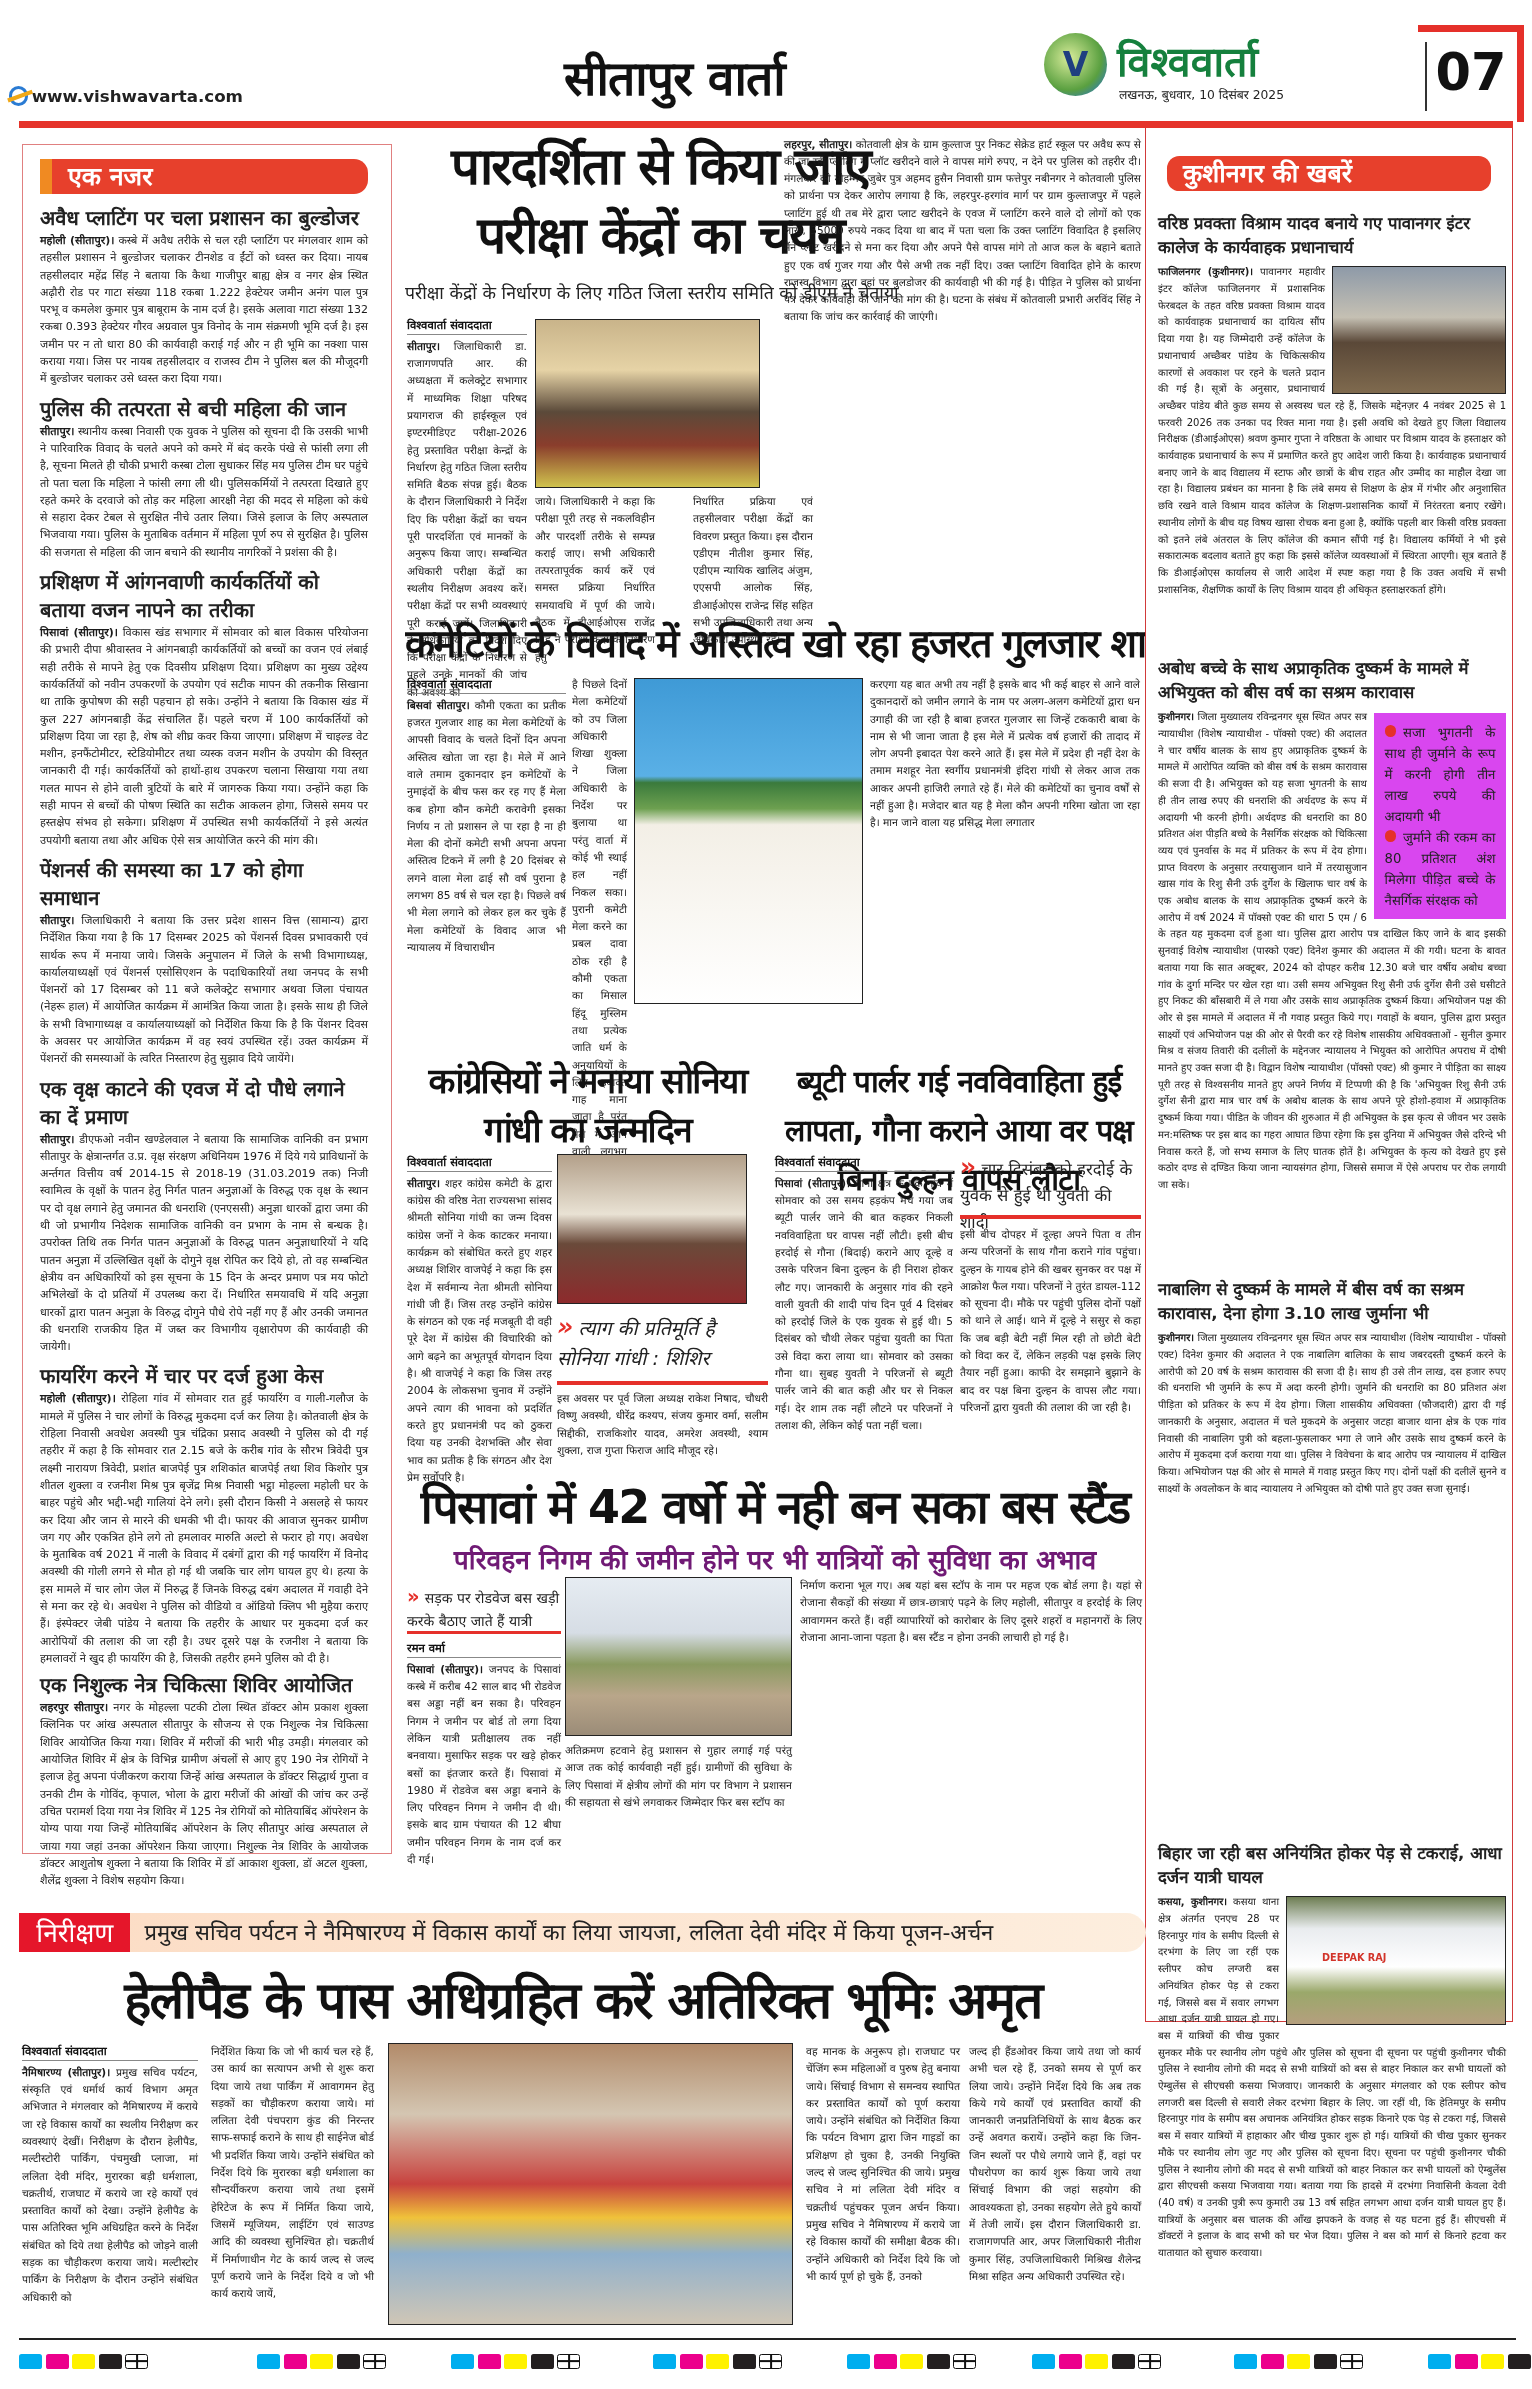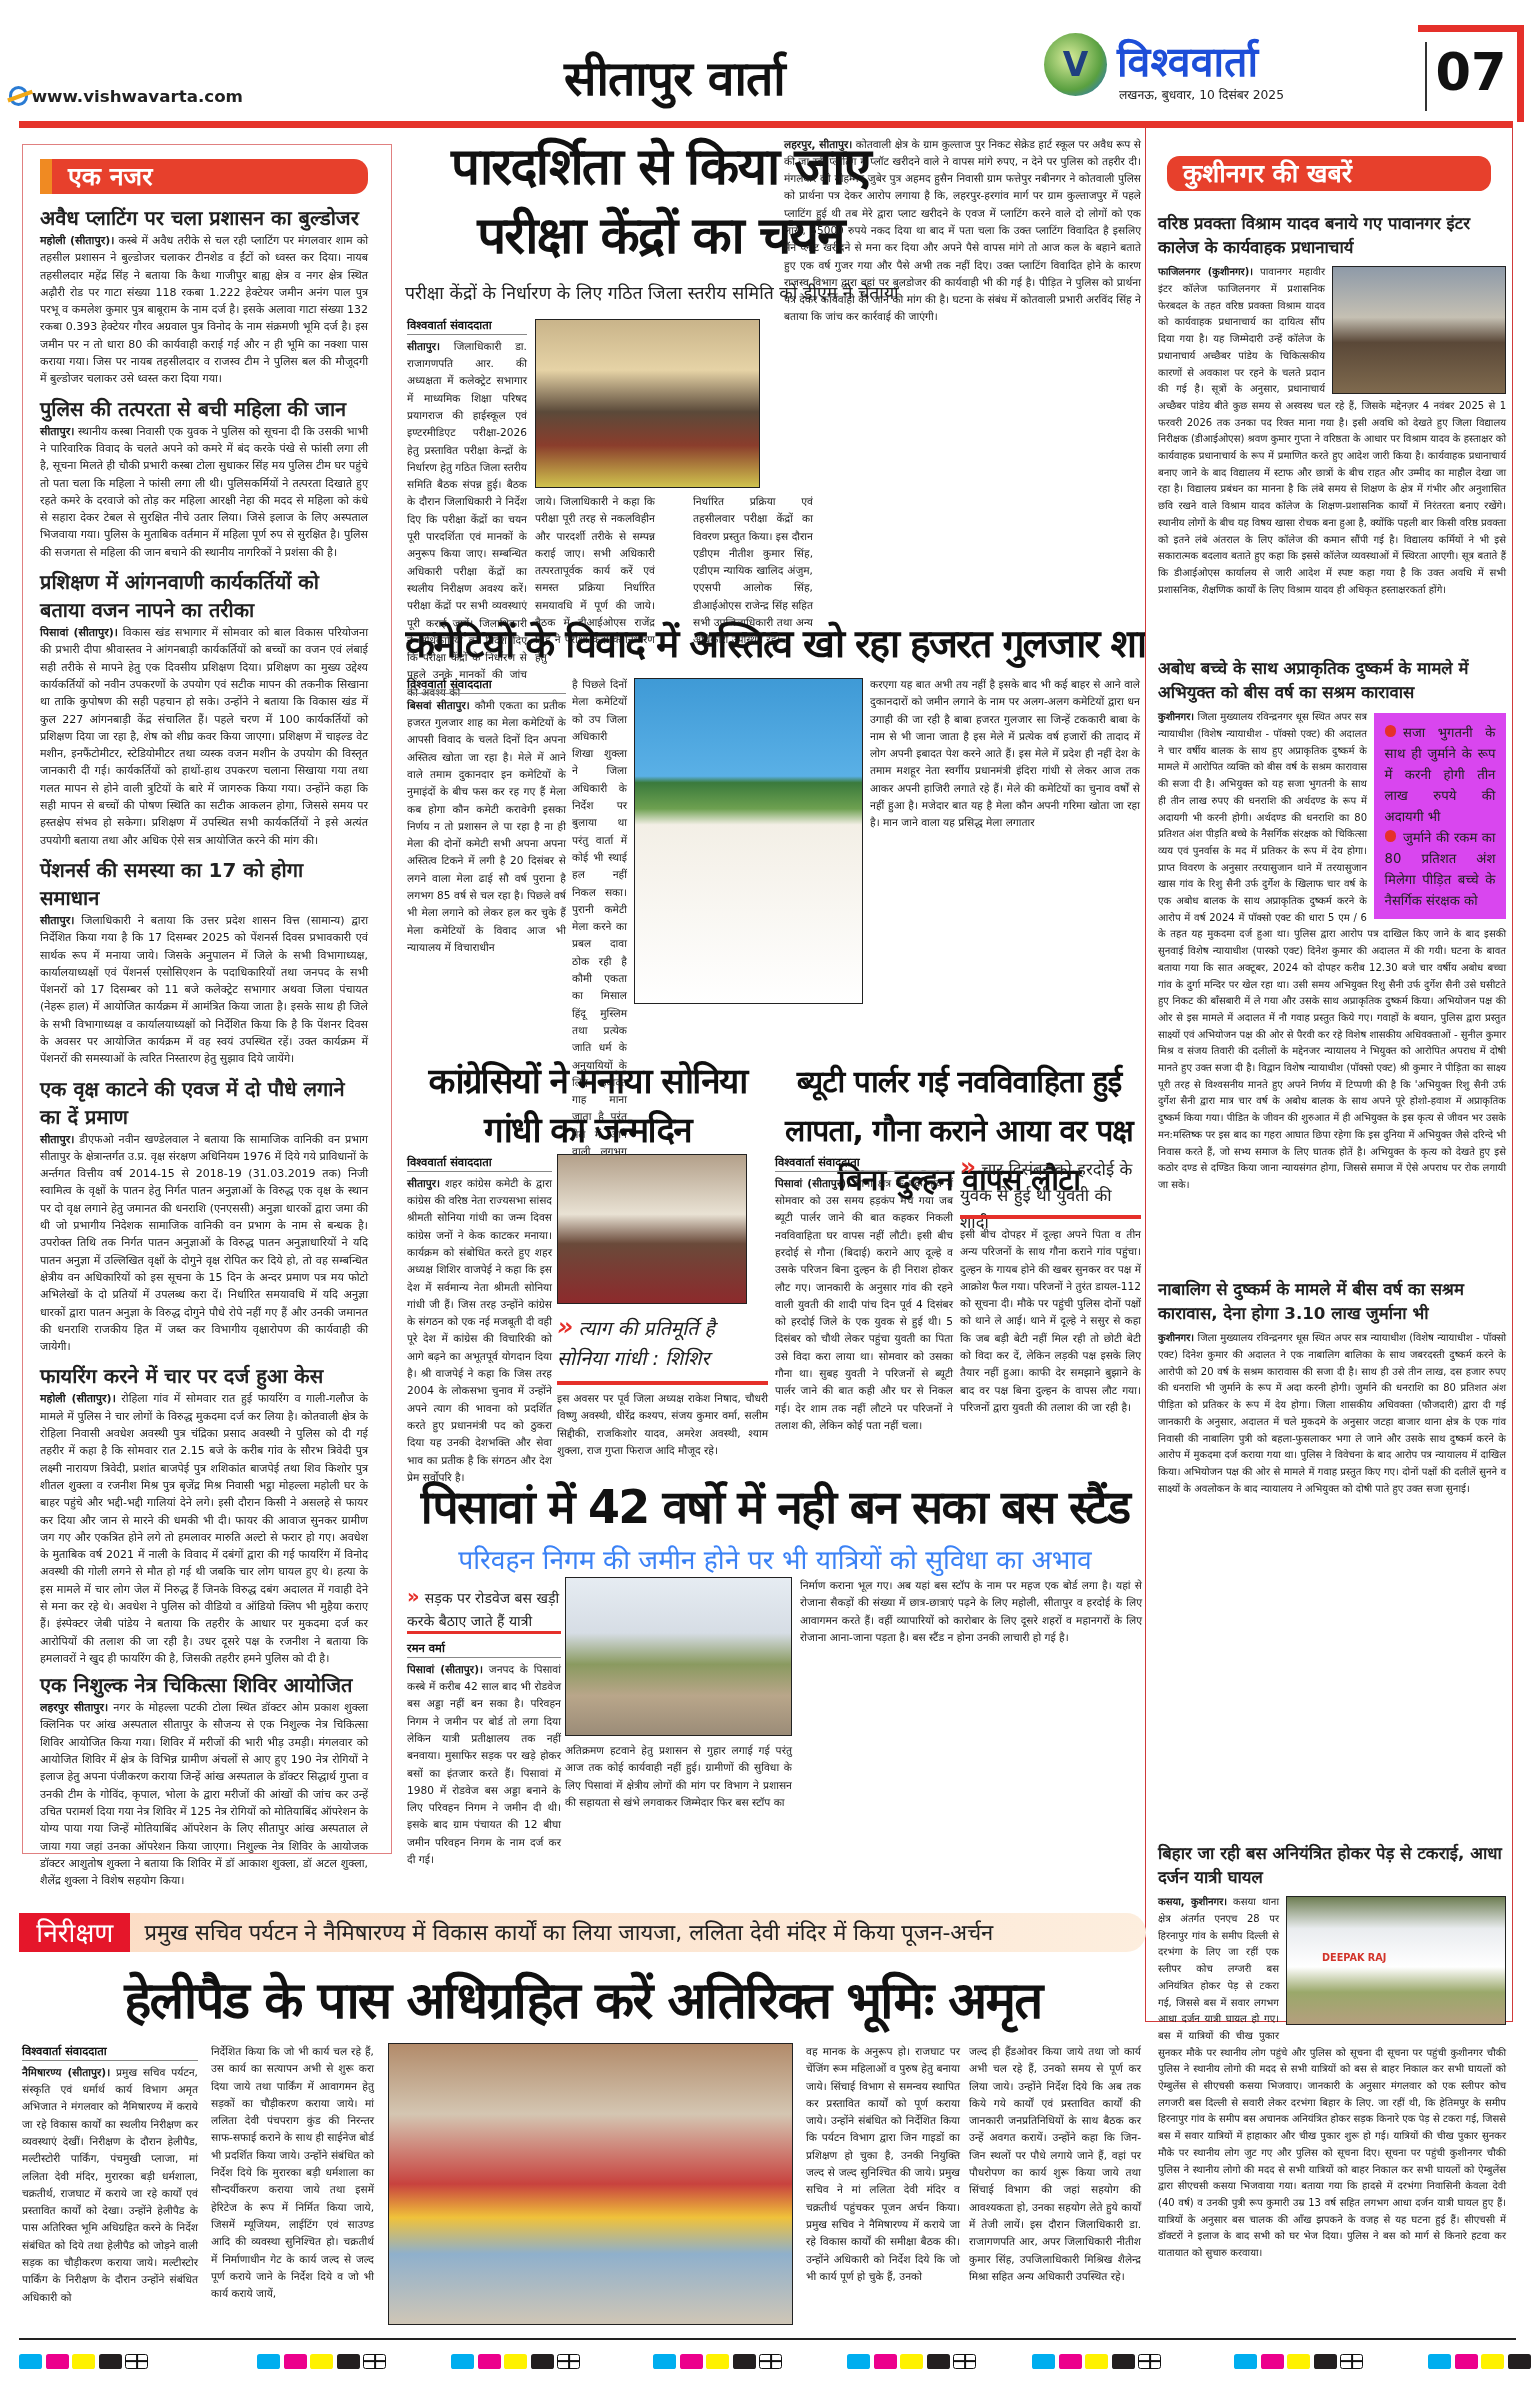--- a/index.html
+++ b/index.html
@@ -7,21 +7,21 @@
   .abs { position: absolute; }
   .body-text { font-family: "DejaVu Sans", sans-serif; font-size: 11px; line-height: 17.3px; text-align: justify; color: #1a1a1a; }
   .body-text b { font-weight: bold; }
   
   .masthead { left: 0; top: 0; width: 1532px; height: 121px; }
   .site-url { left: 8.8px; top: 86px; font-size: 16.7px; font-weight: bold; color: #222; display: flex; align-items: center; gap: 3.5px; }
   .ie-icon { width: 19.4px; height: 19.4px; border-radius: 50%; border: 3.5px solid #2a7bd3; position: relative; }
   .ie-icon::after { content: ""; position: absolute; left: -5.3px; top: 4.4px; width: 26.4px; height: 3.5px; background: #f0a818; transform: rotate(-20deg); }
   .section-title { left: 564px; top: 44px; font-size: 48px; font-weight: bold; color: #111; letter-spacing: -0.9px; }
   .logo { left: 1044px; top: 33px; width: 63px; height: 63px; border-radius: 50%; background: radial-gradient(circle at 40% 40%, #d8ec9a, #5aa040 60%, #2a76c4 90%); display: flex; align-items: center; justify-content: center; font-size: 33px; font-weight: bold; color: #1e3f80; }
-  .brand { left: 1117px; top: 32px; font-size: 41px; font-weight: bold; color: #1d4ed8; }
+  .brand { left: 1117px; top: 32px; font-size: 41px; font-weight: bold; color: #15803d; }
   .dateline { left: 1119px; top: 86px; font-size: 12.3px; color: #222; }
   .page-no { left: 1418px; top: 25px; width: 106px; height: 97px; border-top: 7px solid #e5302a; border-right: 7px solid #e5302a; }
   .page-no-divider { left: 1425px; top: 42px; width: 1.8px; height: 69px; background: #333; }
   .page-no span { position: absolute; left: 17.6px; top: 10.6px; font-size: 51px; font-weight: bold; color: #111; }
   .top-rule { left: 19.4px; top: 121px; width: 1494px; height: 7px; background: #e5332a; }
   
   .left-box { left: 22px; top: 144px; width: 370px; height: 1710px; border: 1.8px solid #e08080; }
   .right-box { left: 1145px; top: 128px; width: 368px; height: 1894px; border: 1.8px solid #d13a3a; border-top: none; }
   .tag { height: 35px; border-radius: 0 14px 14px 0; background: #e7402c; color: #fff; font-size: 25px; font-weight: bold; padding-left: 16px; line-height: 35px; }
   .tag.left { border-left: 12.3px solid #f08a22; }
@@ -134,21 +134,21 @@
 <div class="abs hd-big" style="left:775px;top:1057px;width:368px;font-size:30px;line-height:49px;letter-spacing:-0.9px;">ब्यूटी पार्लर गई नवविवाहिता हुई लापता, गौना कराने आया वर पक्ष बिना दुल्हन वापस लौटा</div>
 <div class="abs" style="left:775px;top:1154px;width:178px;">
   <div class="byline">विश्ववार्ता संवाददाता</div>
   <div class="col-text"><b>पिसावां (सीतापुर)।</b> <span>थाना क्षेत्र के एक गांव में सोमवार को उस समय हड़कंप मच गया जब ब्यूटी पार्लर जाने की बात कहकर निकली नवविवाहिता घर वापस नहीं लौटी। इसी बीच हरदोई से गौना (बिदाई) कराने आए दूल्हे व उसके परिजन बिना दुल्हन के ही निराश होकर लौट गए। जानकारी के अनुसार गांव की रहने वाली युवती की शादी पांच दिन पूर्व 4 दिसंबर को हरदोई जिले के एक युवक से हुई थी। 5 दिसंबर को चौथी लेकर पहुंचा युवती का पिता उसे विदा करा लाया था। सोमवार को उसका गौना था। सुबह युवती ने परिजनों से ब्यूटी पार्लर जाने की बात कही और घर से निकल गई। देर शाम तक नहीं लौटने पर परिजनों ने तलाश की, लेकिन कोई पता नहीं चला।</span></div>
 </div>
 <div class="abs pullquote" style="left:960px;top:1154px;width:181px;font-size:16.7px;line-height:26.4px;"><span class="chev">»</span><span>चार दिसंबर को हरदोई के युवक से हुई थी युवती की शादी</span></div>
 <div class="abs red-rule" style="left:960px;top:1215px;width:181px;"></div>
 <div class="abs col-text" style="left:960px;top:1226px;width:181px;">इसी बीच दोपहर में दूल्हा अपने पिता व तीन अन्य परिजनों के साथ गौना कराने गांव पहुंचा। दुल्हन के गायब होने की खबर सुनकर वर पक्ष में आक्रोश फैल गया। परिजनों ने तुरंत डायल-112 को सूचना दी। मौके पर पहुंची पुलिस दोनों पक्षों को थाने ले आई। थाने में दूल्हे ने ससुर से कहा कि जब बड़ी बेटी नहीं मिल रही तो छोटी बेटी को विदा कर दें, लेकिन लड़की पक्ष इसके लिए तैयार नहीं हुआ। काफी देर समझाने बुझाने के बाद वर पक्ष बिना दुल्हन के वापस लौट गया। परिजनों द्वारा युवती की तलाश की जा रही है।</div>
 
 <div class="abs hd-big" style="left:405px;top:1476px;width:740px;font-size:46px;line-height:62px;">पिसावां में 42 वर्षो में नही बन सका बस स्टैंड</div>
-<div class="abs" style="left:405px;top:1541px;width:740px;font-size:26.4px;text-align:center;color:#3b82f6;">परिवहन निगम की जमीन होने पर भी यात्रियों को सुविधा का अभाव</div>
+<div class="abs" style="left:405px;top:1541px;width:740px;font-size:26.4px;text-align:center;color:#701a75;font-weight:bold;">परिवहन निगम की जमीन होने पर भी यात्रियों को सुविधा का अभाव</div>
 <div class="abs pullquote" style="left:407px;top:1585px;width:154px;font-size:14px;line-height:23px;"><span class="chev" style="font-size:19.4px;">»</span><span>सड़क पर रोडवेज बस खड़ी करके बैठाए जाते हैं यात्री</span></div>
 <div class="abs red-rule" style="left:407px;top:1631px;width:154px;height:2.6px;"></div>
 <div class="abs" style="left:407px;top:1640px;width:154px;">
   <div class="byline">रमन वर्मा</div>
   <div class="col-text"><b>पिसावां (सीतापुर)।</b> <span>जनपद के पिसावां कस्बे में करीब 42 साल बाद भी रोडवेज बस अड्डा नहीं बन सका है। परिवहन निगम ने जमीन पर बोर्ड तो लगा दिया लेकिन यात्री प्रतीक्षालय तक नहीं बनवाया। मुसाफिर सड़क पर खड़े होकर बसों का इंतजार करते हैं। पिसावां में 1980 में रोडवेज बस अड्डा बनाने के लिए परिवहन निगम ने जमीन दी थी। इसके बाद ग्राम पंचायत की 12 बीघा जमीन परिवहन निगम के नाम दर्ज कर दी गई।</span></div>
 </div>
 <div class="abs photo" style="left:565px;top:1577px;width:227px;height:159px;background:linear-gradient(180deg,#e6ecf2 0%,#d6dde5 35%,#8a9a60 55%,#b9a68a 75%,#9b8c78 100%);"></div>
 <div class="abs col-text" style="left:565px;top:1742px;width:227px;">अतिक्रमण हटवाने हेतु प्रशासन से गुहार लगाई गई परंतु आज तक कोई कार्यवाही नहीं हुई। ग्रामीणों की सुविधा के लिए पिसावां में क्षेत्रीय लोगों की मांग पर विभाग ने प्रशासन की सहायता से खंभे लगवाकर जिम्मेदार फिर बस स्टॉप का</div>
 <div class="abs col-text" style="left:800px;top:1577px;width:342px;">निर्माण कराना भूल गए। अब यहां बस स्टॉप के नाम पर महज एक बोर्ड लगा है। यहां से रोजाना सैकड़ों की संख्या में छात्र-छात्राएं पढ़ने के लिए महोली, सीतापुर व हरदोई के लिए आवागमन करते हैं। वहीं व्यापारियों को कारोबार के लिए दूसरे शहरों व महानगरों के लिए रोजाना आना-जाना पड़ता है। बस स्टैंड न होना उनकी लाचारी हो गई है।</div>
 

